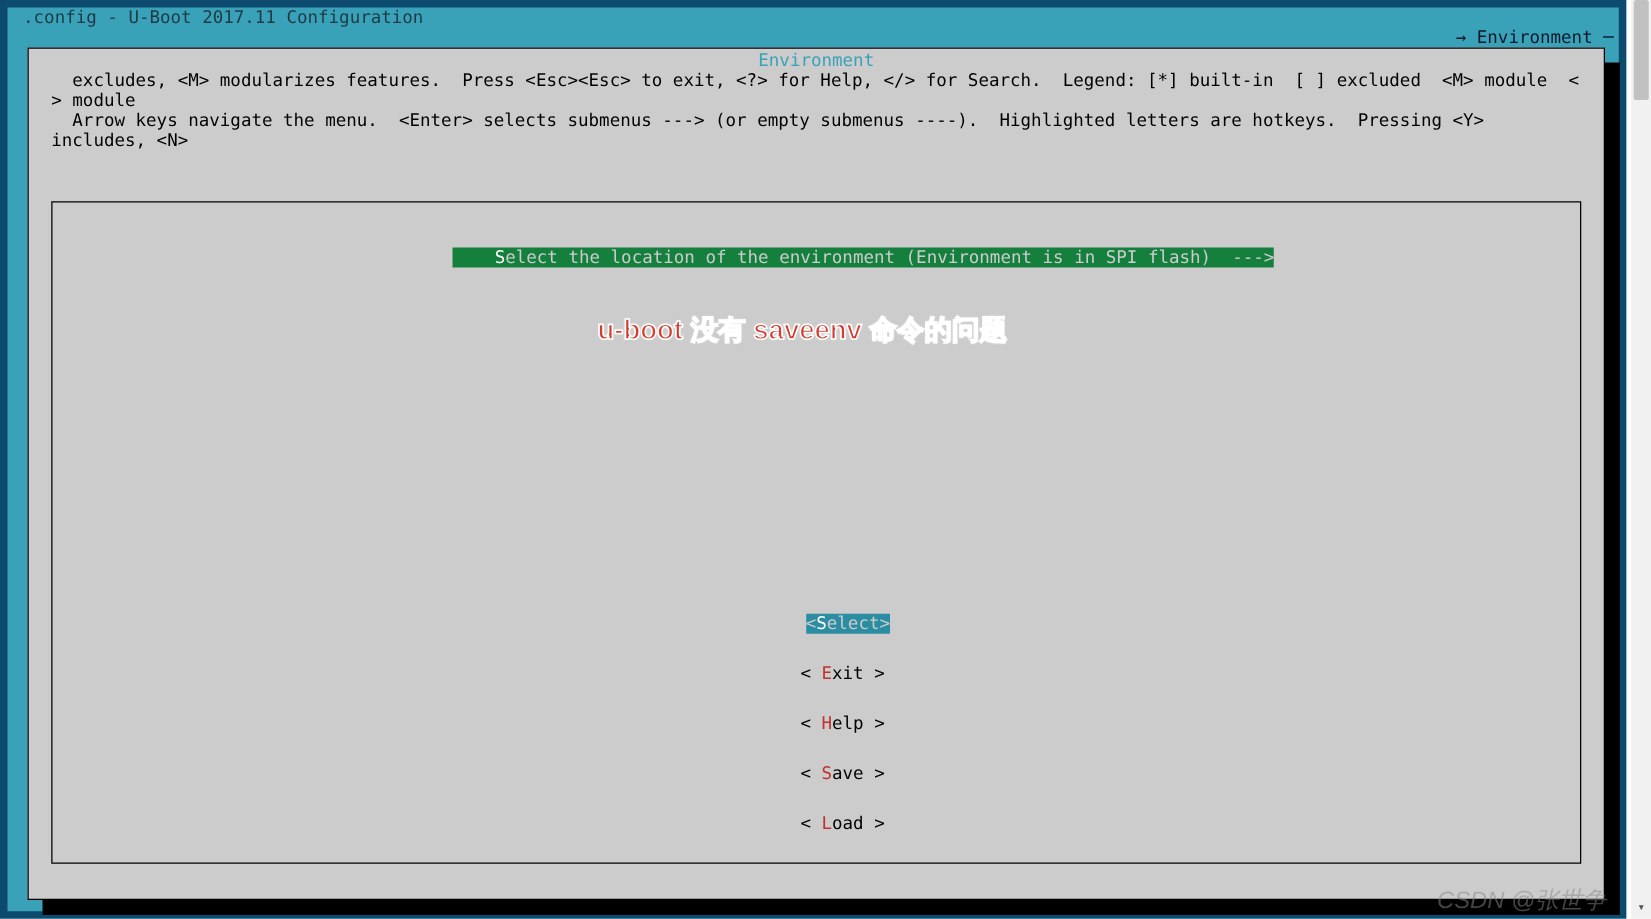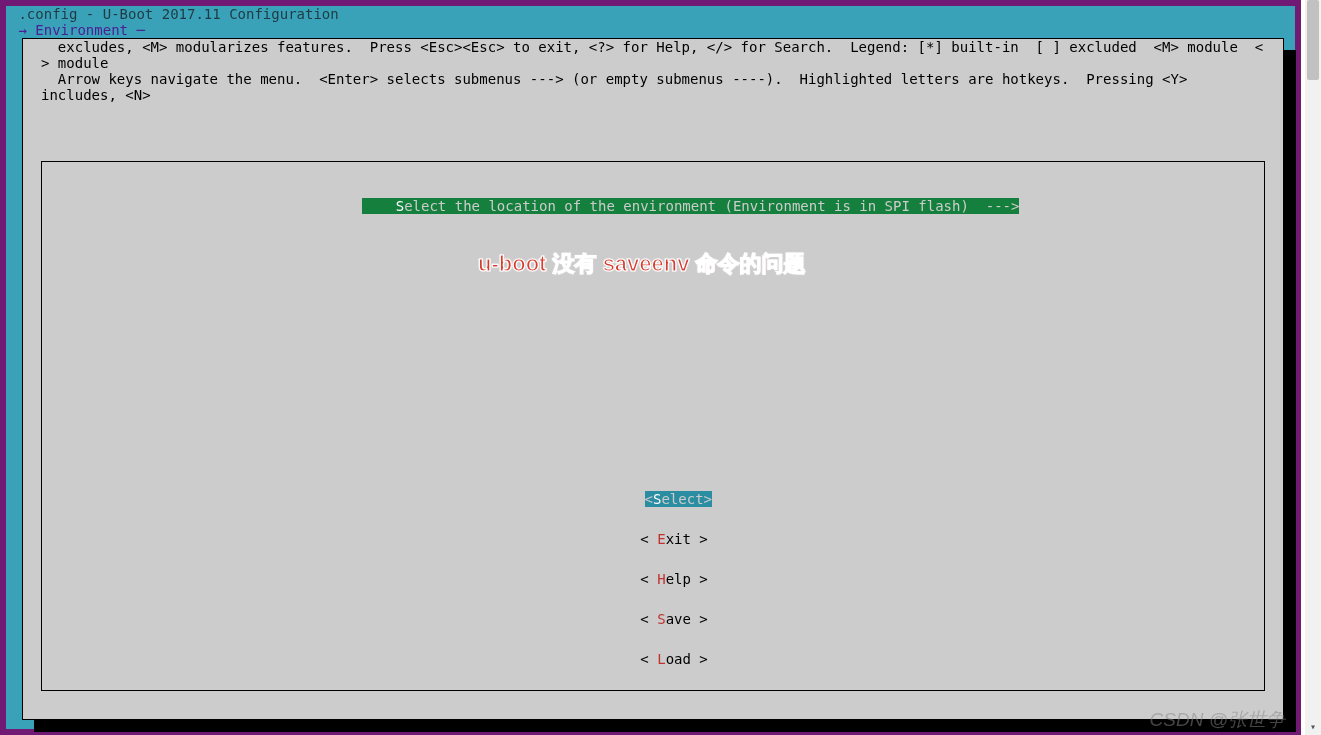--- a/index.html
+++ b/index.html
@@ -10,34 +10,35 @@
     height: 735px;
     background: #ffffff;
     font-family: "DejaVu Sans Mono", "Courier New", monospace;
     font-size: 14px;
     overflow: hidden;
   }
   .outer-frame {
     position: relative;
     width: 1301px;
     height: 735px;
-    border: 6px solid #701a75;
+    border: 6px solid #0c4a6e;
     background: #3aa2b8;
   }
   .title-line {
     color: #1f3a44;
     padding: 0 4px;
     line-height: 16px;
     white-space: pre;
   }
   .breadcrumb-line {
-    color: #4c1d95;
+    color: #0f172a;
     padding: 0 4px;
     line-height: 16px;
     white-space: pre;
+    text-align: right;
   }
   .content-box {
     position: absolute;
     left: 16px;
     top: 32px;
     width: 1262px;
     height: 682px;
     background: #cccccc;
     border: 1px solid #000;
   }
@@ -156,20 +157,21 @@
 <body>
 
 <div class="outer-frame">
 
   <div class="title-line"> .config - U-Boot 2017.11 Configuration</div>
   <div class="breadcrumb-line"> → Environment ─</div>
 
   <div class="content-shadow"></div>
 
   <div class="content-box">
+    <div class="inner-title">Environment</div>
 
     <div class="help-text">  excludes, &lt;M&gt; modularizes features.  Press &lt;Esc&gt;&lt;Esc&gt; to exit, &lt;?&gt; for Help, &lt;/&gt; for Search.  Legend: [*] built-in  [ ] excluded  &lt;M&gt; module  &lt; &gt; module</div>
     <div class="help-text">  Arrow keys navigate the menu.  &lt;Enter&gt; selects submenus ---&gt; (or empty submenus ----).  Highlighted letters are hotkeys.  Pressing &lt;Y&gt; includes, &lt;N&gt;</div>
 
     <div class="menu-frame">
       <div class="menu-items">
         <div><span class="menu-row-selected"><span>    </span><span class="hotkey">S</span><span>elect the location of the environment (Environment is in SPI flash)  ---&gt;</span></span></div>
       </div>
     </div>
 

